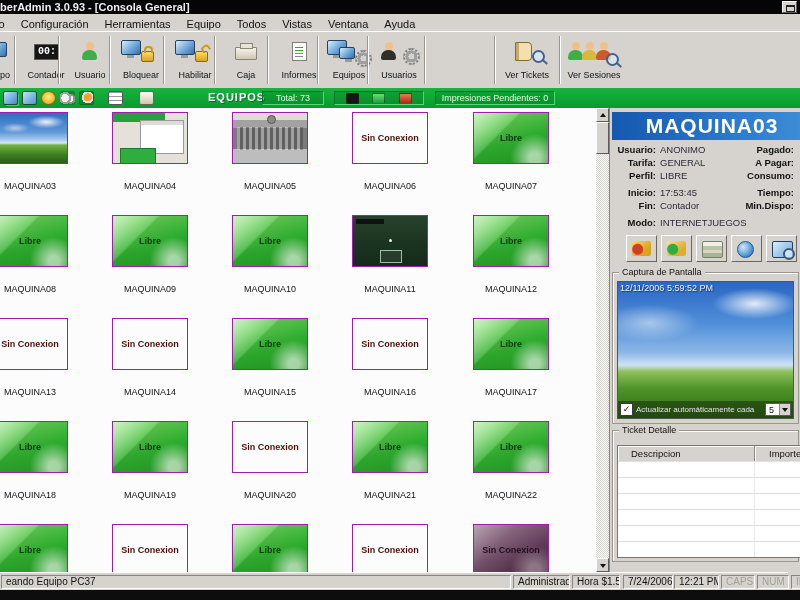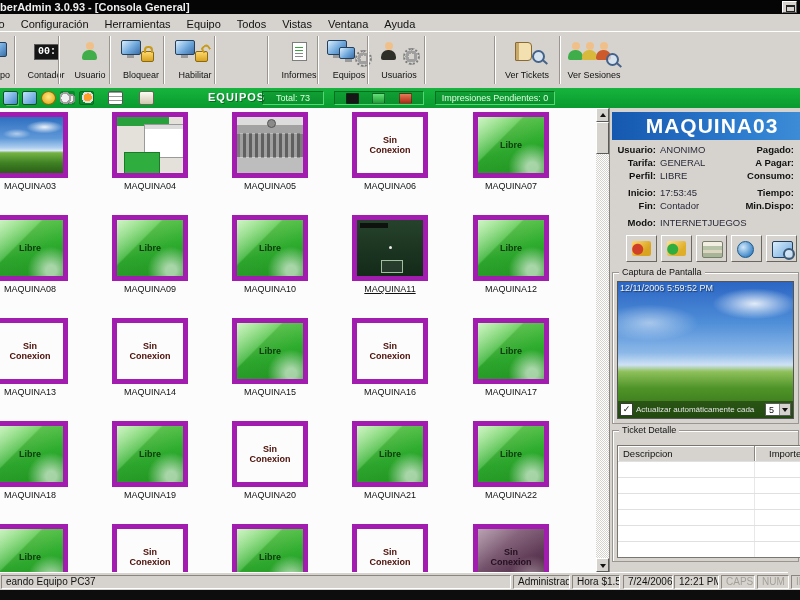--- a/index.html
+++ b/index.html
@@ -69,21 +69,21 @@
   .g7{margin-left:12px;background:linear-gradient(#fdfbf4,#cfc8b0);border:1px solid #6a665a}
   .gb-title{position:absolute;left:208px;top:3px;font-size:11px;font-weight:bold;color:#fff;letter-spacing:1px;text-shadow:1px 1px 0 rgba(0,0,0,.35)}
   .gb-box{position:absolute;top:3px;height:14px;box-sizing:border-box;border:1px solid;border-color:#047022 #55d873 #55d873 #047022;
           background:rgba(0,40,10,.12);color:#dbffdf;font-size:9px;line-height:12px;text-align:center;overflow:hidden;white-space:nowrap}
   .gb-chips{display:flex;align-items:center;justify-content:space-around;padding:0 4px}
   .chip-ic{width:11px;height:9px;border:1px solid rgba(0,60,20,.6);border-radius:1px}
   .chip-occupied{background:#161616}.chip-free{background:linear-gradient(#66e07a,#1f9e35)}.chip-offline{background:linear-gradient(#e87a5a,#b02a12)}
 
   
   .grid{position:absolute;left:0;top:108px;width:596px;height:464px;background:#fcfcfc;overflow:hidden}
-  .tile{position:absolute;width:76px;height:66px;border:5px solid #a21caf;box-sizing:border-box;overflow:hidden}
+  .tile{position:absolute;width:76px;height:52px;border:1px solid #a21caf;box-sizing:border-box;overflow:hidden}
   .tile .st{position:absolute;inset:0;display:flex;align-items:center;justify-content:center;
             text-align:center;font-size:9px;line-height:10px;padding:0 8px;font-weight:bold}
   .tile.free{background:radial-gradient(circle at 82% 90%,rgba(255,255,255,.6) 0 7%,transparent 32%),
              linear-gradient(135deg,rgba(255,255,255,.6) 0%,rgba(255,255,255,.14) 36%,rgba(0,0,0,.06) 38%,transparent 70%),
              linear-gradient(160deg,#86e26e,#2fae2f 55%,#1d8a1d)}
   .tile.free .st{color:#0d3a0d}
   .tile.offline{background:radial-gradient(circle at 82% 90%,rgba(255,255,255,.5) 0 7%,transparent 32%),
              linear-gradient(135deg,rgba(255,255,255,.55) 0%,rgba(255,255,255,.12) 36%,rgba(0,0,0,.06) 38%,transparent 70%),
              linear-gradient(160deg,#e3array 0,#e37a60,#c33b22 52%,#8f1a0c)}
   .tile.offline .st{color:#4a0d06}
@@ -146,21 +146,21 @@
   .cap-ts{position:absolute;left:2px;top:1px;font-size:9px;color:#eef2fa;text-shadow:1px 1px 1px rgba(0,0,0,.5);white-space:nowrap}
   .cap-ctrl{position:absolute;left:0;right:0;bottom:0;height:17px;background:rgba(20,40,12,.5);display:flex;align-items:center;padding:0 2px;box-sizing:border-box}
   .chk{width:11px;height:11px;background:#fff;border:1px solid #3a3a3a;font-size:9px;line-height:11px;text-align:center;color:#111;flex:none}
   .chk::after{content:"✓"}
   .cap-lbl{font-size:8px;color:#e4e4e4;margin-left:3px;white-space:nowrap;overflow:hidden;flex:1}
   .combo{flex:none;width:26px;height:13px;background:#fff;border:1px solid #5a5a5a;position:relative;font-size:9px;line-height:12px;padding-left:3px;box-sizing:border-box;color:#111}
   .combo .cb-btn{position:absolute;right:0;top:0;width:10px;height:11px;background:#d6d3ce;border-left:1px solid #8a8a8a}
   .combo .cb-btn::after{content:"";position:absolute;left:2px;top:4px;border-left:3px solid transparent;border-right:3px solid transparent;border-top:4px solid #111}
   .tk-table{position:absolute;left:4px;top:14px;width:206px;border:1px solid #7a766f;background:#fff}
   .tk-head{display:flex;height:15px;background:#d6d3ce}
-  .tk-hc{font-size:9.5px;line-height:15px;color:#111;border-right:1px solid #8a867f;box-shadow:inset 1px 1px 0 #fff;padding-left:5px;box-sizing:border-box}
+  .tk-hc{font-size:9.5px;line-height:15px;color:#111;border-right:1px solid #8a867f;box-shadow:inset 1px 1px 0 #fff;padding-left:13px;box-sizing:border-box}
   .tk-row{display:flex;height:15px;border-top:1px solid #e0e0e0}
   .tk-c{border-right:1px solid #e8e8e8;box-sizing:border-box;font-size:9px;line-height:15px;padding-left:5px}
 
   
   .statusbar{position:absolute;left:0;top:572px;width:788px;height:18px;background:#d6d3ce;border-top:1px solid #fff}
   .sb-panel{position:absolute;top:2px;height:14px;box-sizing:border-box;border:1px solid;border-color:#8a867f #fff #fff #8a867f;
             font-size:10px;line-height:12px;color:#111;padding-left:4px;overflow:hidden;white-space:nowrap}
   .sb-panel.disabled{color:#a39f98}
   .bottomstrip{position:absolute;left:0;top:590px;width:800px;height:10px;background:#0d0d0d}
 </style>
@@ -207,20 +207,26 @@
       </div>
       <div class="tsep" style="left: 163px;"></div>
       <div class="tbtn" style="left: 167px; width: 56px;">
         <div class="ic">
           <span class="i-mon" style="left: 8px; top: 6px;"></span>
           <span class="i-lock open" style="left: 28px; top: 17px;"></span>
         </div>
         <div class="tlabel">Habilitar</div>
       </div>
       <div class="tsep" style="left: 214px;"></div>
+      <div class="tbtn" style="left: 218px; width: 56px;">
+        <div class="ic">
+          <span class="i-print" style="left: 17px; top: 13px;"></span>
+        </div>
+        <div class="tlabel">Caja</div>
+      </div>
       <div class="tsep" style="left: 267px;"></div>
       <div class="tbtn" style="left: 271px; width: 56px;">
         <div class="ic">
           <span class="i-doc" style="left: 21px; top: 8px;"></span>
         </div>
         <div class="tlabel">Informes</div>
       </div>
       <div class="tsep" style="left: 317px;"></div>
       <div class="tbtn" style="left: 321px; width: 56px;">
         <div class="ic">
@@ -316,21 +322,21 @@
       <div class="tile free" style="left: 232px; top: 107px;">
         <div class="st">Libre</div>
       </div>
       <div class="m-name" style="left: 222px; top: 176px;">MAQUINA10</div>
       <div class="tile thumb" style="left: 352px; top: 107px;">
         <span class="th th-game"></span>
         <span class="tg-hud"></span>
         <span class="tg-dot"></span>
         <span class="tg-box"></span>
       </div>
-      <div class="m-name" style="left: 342px; top: 176px; text-decoration: underline;">MAQUINA11</div>
+      <div class="m-name" style="left: 342px; top: 176px;">MAQUINA11</div>
       <div class="tile free" style="left: 473px; top: 107px;">
         <div class="st">Libre</div>
       </div>
       <div class="m-name" style="left: 463px; top: 176px;">MAQUINA12</div>
       <div class="tile offline" style="left: -8px; top: 210px;">
         <div class="st">Sin Conexion</div>
       </div>
       <div class="m-name" style="left: -18px; top: 279px;">MAQUINA13</div>
       <div class="tile offline" style="left: 112px; top: 210px;">
         <div class="st">Sin Conexion</div>

